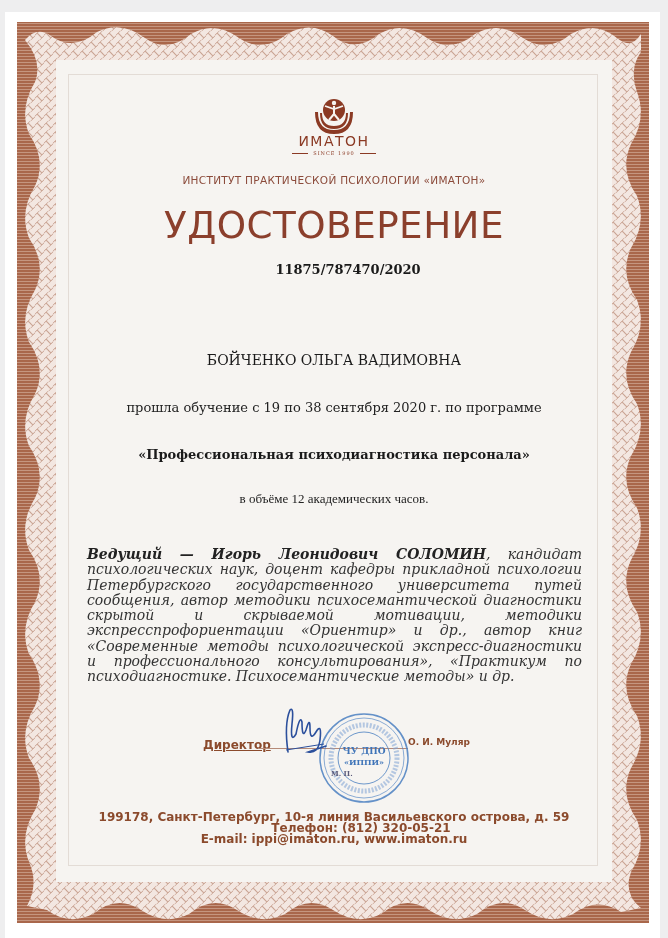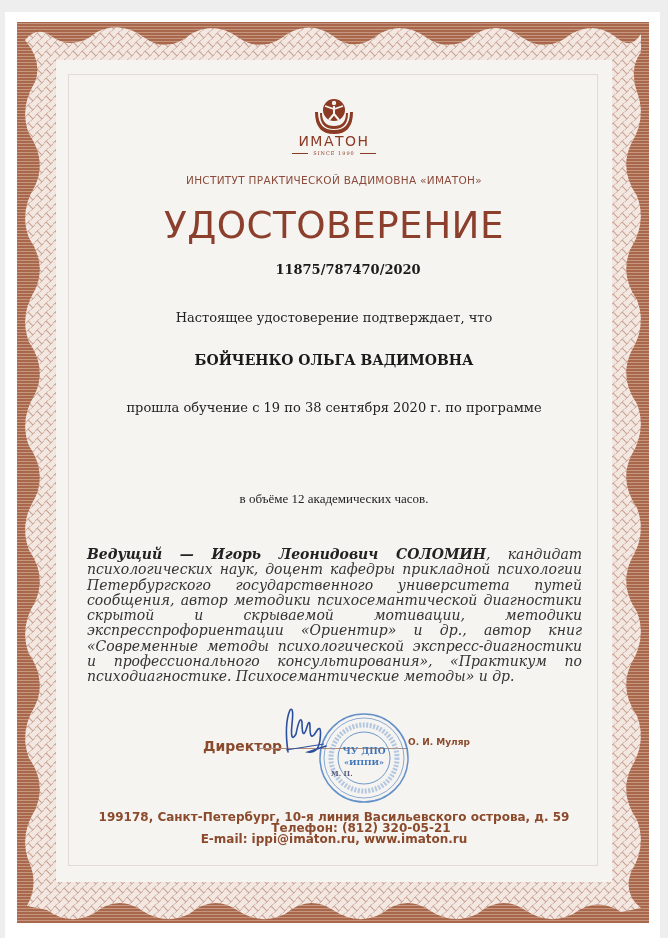--- a/index.html
+++ b/index.html
@@ -44,35 +44,35 @@
     top:174px; font-family:"DejaVu Sans", sans-serif; font-size:10.5px;
     color:#8b4a3a; letter-spacing:0.3px;
   }
   .title {
     top:203px; font-family:"DejaVu Sans", sans-serif; font-size:38px;
     color:#8b3f2c; letter-spacing:0.5px; font-weight:normal;
     transform:scaleX(0.98);
   }
   .number { top:262px; font-size:13px; font-weight:bold; color:#1a1a1a;padding-left:14px; }
   .p1 { top:310px; font-size:13px; color:#222; }
-  .name { top:352px; font-size:14px; font-weight:bold; color:#1a1a1a;text-align:center; }
+  .name { top:352px; font-size:14px; font-weight:normal; color:#1a1a1a;text-align:center; }
   .p2 { top:400px; font-size:13px; color:#222; }
   .program { top:447px; font-size:13px; font-weight:bold; color:#1a1a1a; }
   .hours { top:491px; font-size:13px; color:#222;font-family:Liberation Serif, serif; }
 
   .bio {
     position:absolute; left:87px; top:547px; width:495px;
     font-size:14px; line-height:15.3px; font-style:italic; color:#333;
     text-align:justify;
   }
   .bio b { font-style:italic; font-weight:bold; color:#222; }
 
   .director-label {
     position:absolute; left:203px; top:738px;
-    font-family:"DejaVu Sans", sans-serif; font-size:14px; font-weight:bold; color:#8b4a2c;
+    font-family:"DejaVu Sans", sans-serif; font-size:12px; font-weight:bold; color:#8b4a2c;text-decoration:underline;
   }
   .sign-line { position:absolute; left:258px; top:748px; width:150px; height:1px; background:#b58a78; }
   .director-name {
     position:absolute; left:408px; top:737px;
     font-family:"DejaVu Sans", sans-serif; font-size:9px; font-weight:bold; color:#8b4a2c;
   }
   .stamp { position:absolute; left:318px; top:712px; width:92px; height:92px; }
   .signature { position:absolute; left:278px; top:704px; width:50px; height:55px; }
 
   .footer {
@@ -121,27 +121,27 @@
     <path d="M24 10 L24 18 M24 18 L19 24 M24 18 L29 24" stroke="#f6f4f1" stroke-width="2" fill="none"></path>
     <path d="M8 16 Q8 34 24 34 Q40 34 40 16 L43 16 Q43 38 24 38 Q5 38 5 16 Z" fill="#8b3a24"></path>
     <path d="M12 17 Q12 30 24 30 Q36 30 36 17 L38 17 Q38 33 24 33 Q10 33 10 17 Z" fill="#8b3a24"></path>
   </svg>
 
   <div class="center brand">ИМАТОН</div>
   <div class="center since">
     <span class="dash"></span><span>SINCE 1990</span><span class="dash"></span>
   </div>
 
-  <div class="center institute">ИНСТИТУТ ПРАКТИЧЕСКОЙ ВАДИМОВНА «ИМАТОН»</div>
+  <div class="center institute">ИНСТИТУТ ПРАКТИЧЕСКОЙ ПСИХОЛОГИИ «ИМАТОН»</div>
   <div class="center title">УДОСТОВЕРЕНИЕ</div>
   <div class="center number">11875/787470/2020</div>
 
-  <div class="center p1">Настоящее удостоверение подтверждает, что</div>
   <div class="center name">БОЙЧЕНКО ОЛЬГА ВАДИМОВНА</div>
   <div class="center p2">прошла обучение с 19 по 38 сентября 2020 г. по программе</div>
+  <div class="center program">«Профессиональная психодиагностика персонала»</div>
   <div class="center hours">в объёме 12 академических часов.</div>
 
   <div class="bio"><b>Ведущий — Игорь Леонидович СОЛОМИН</b><span>, кандидат психологических наук, доцент кафедры прикладной психологии Петербургского государственного университета путей сообщения, автор методики психосемантической диагностики скрытой и скрываемой мотивации, методики экспресспрофориентации «Ориентир» и др., автор книг «Современные методы психологической экспресс-диагностики и профессионального консультирования», «Практикум по психодиагностике. Психосемантические методы» и др.</span></div>
 
   <div class="director-label">Директор</div>
   <div class="sign-line"></div>
   <div class="director-name">О. И. Муляр</div>
 
   <svg class="stamp" viewBox="0 0 92 92">
     <circle cx="46" cy="46" r="44" fill="none" stroke="#4a7fc1" stroke-width="1.5" opacity="0.85"></circle>

